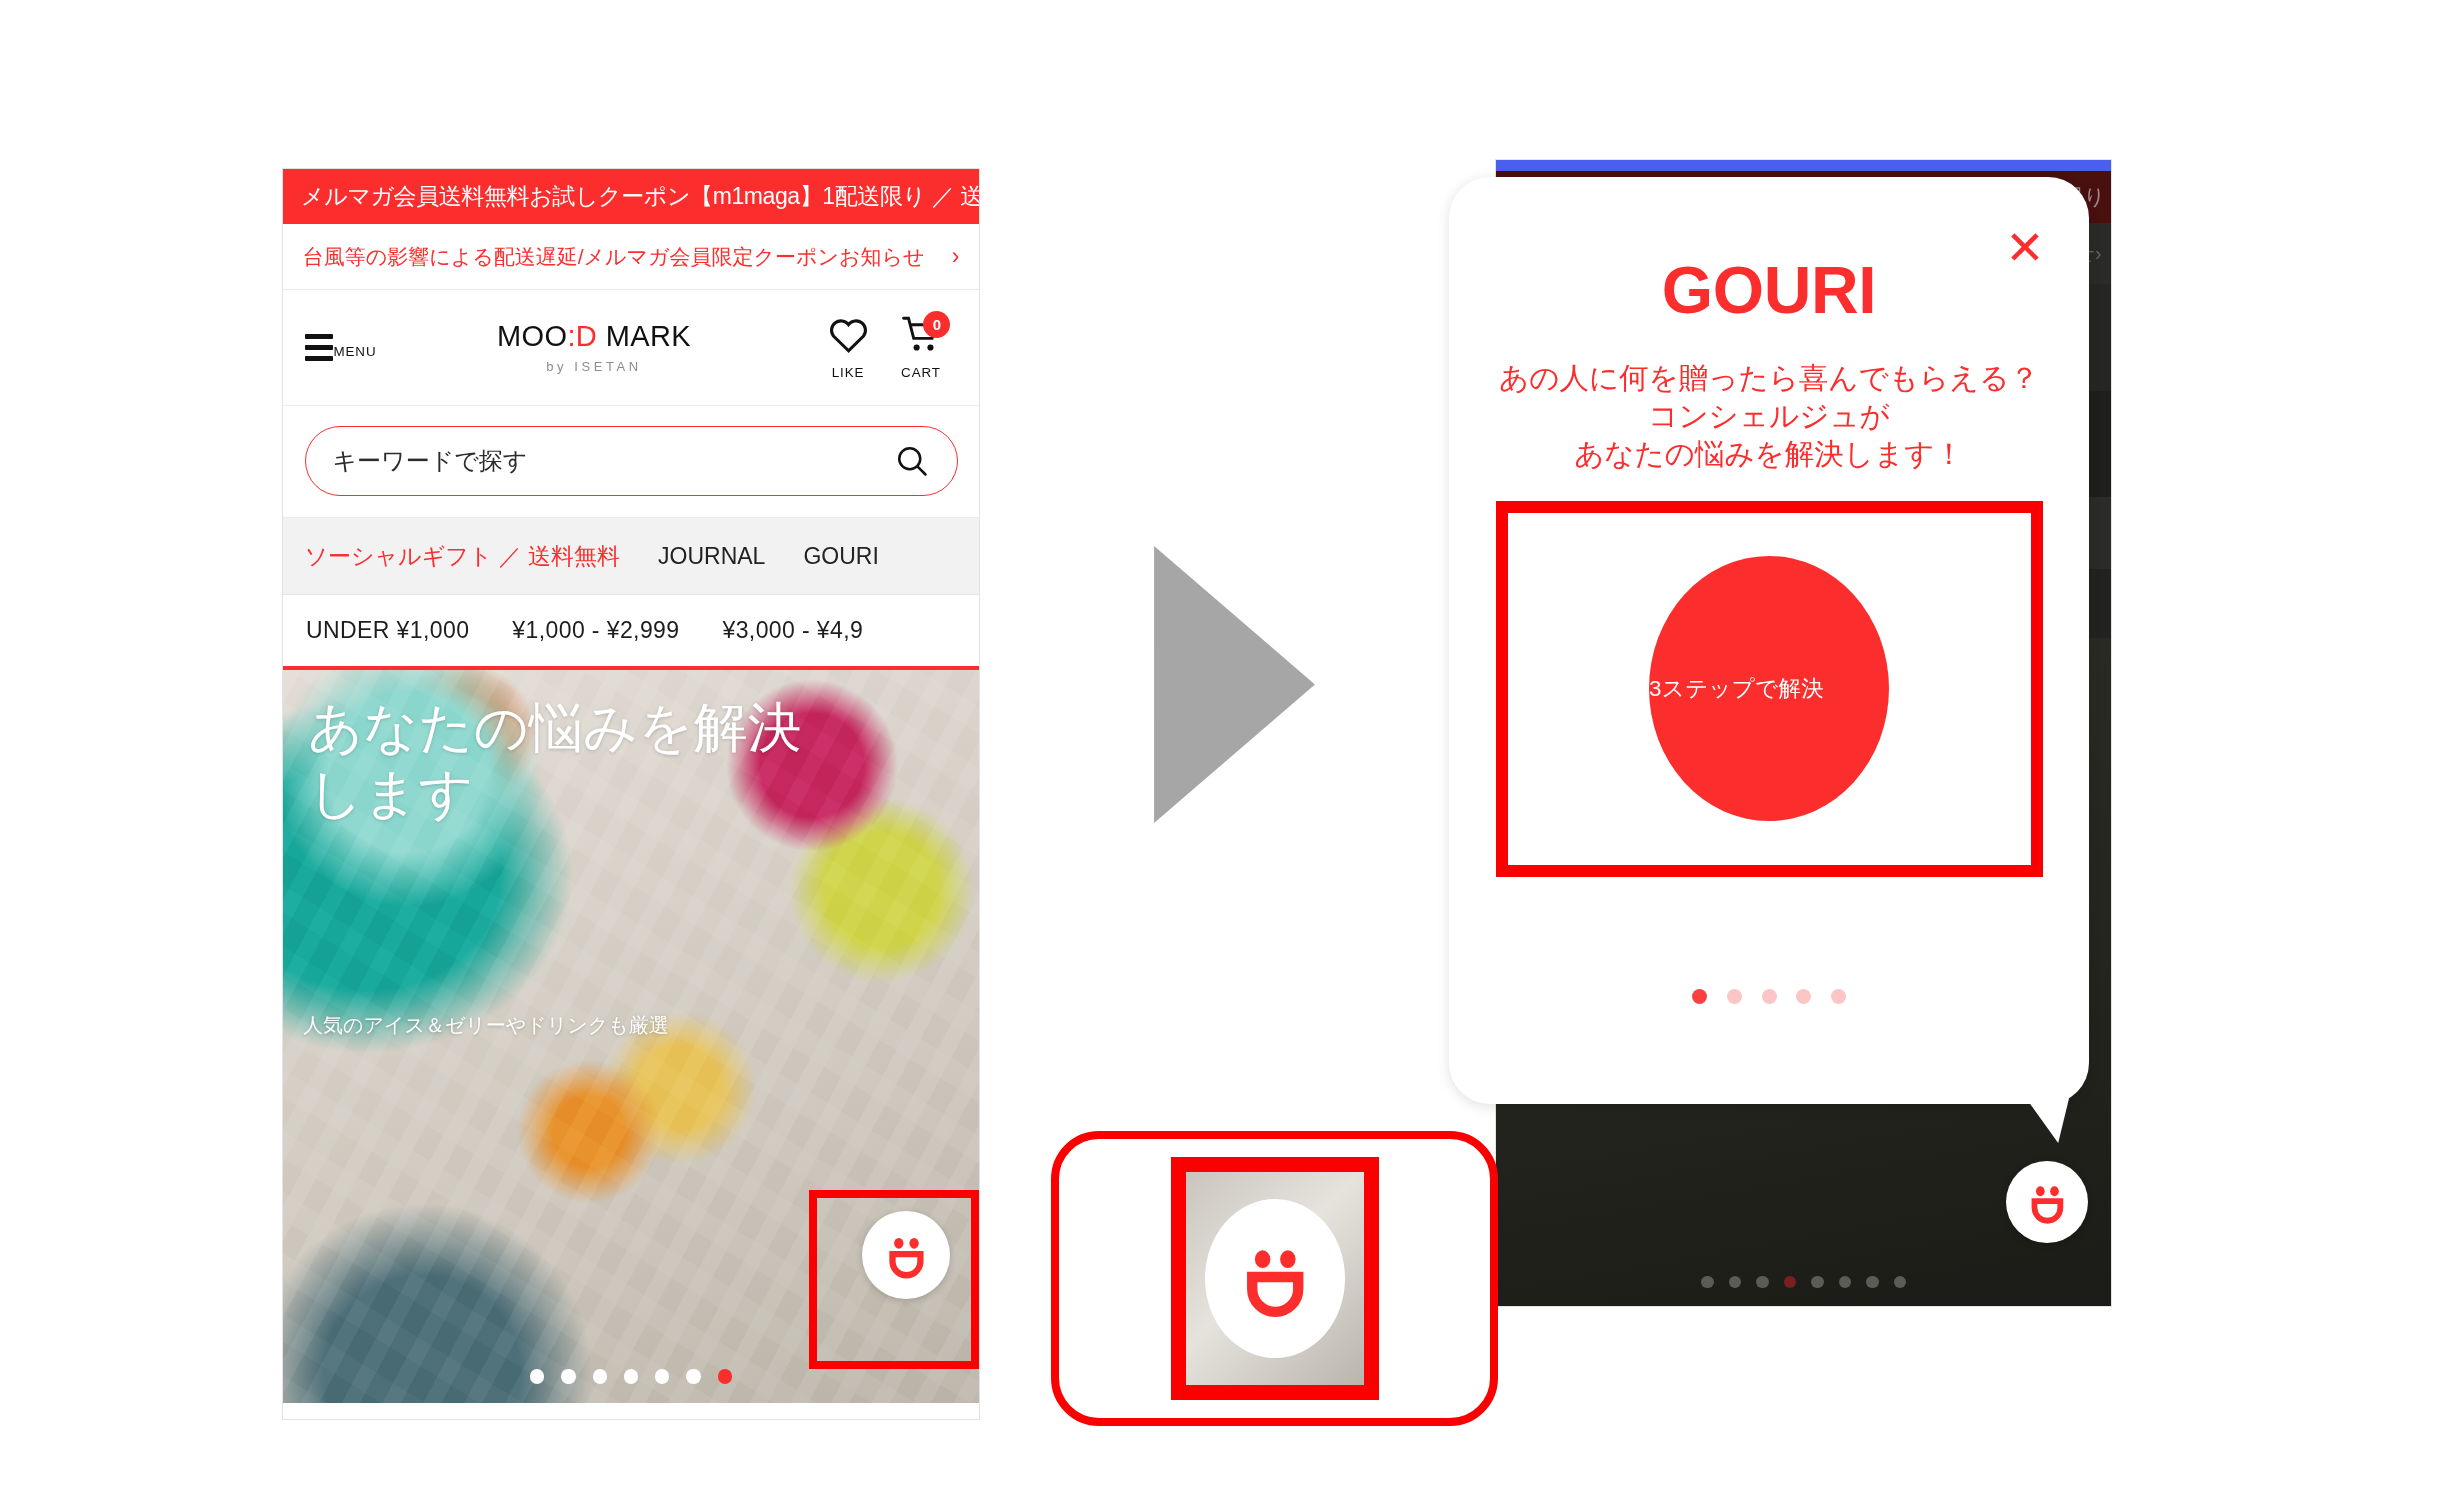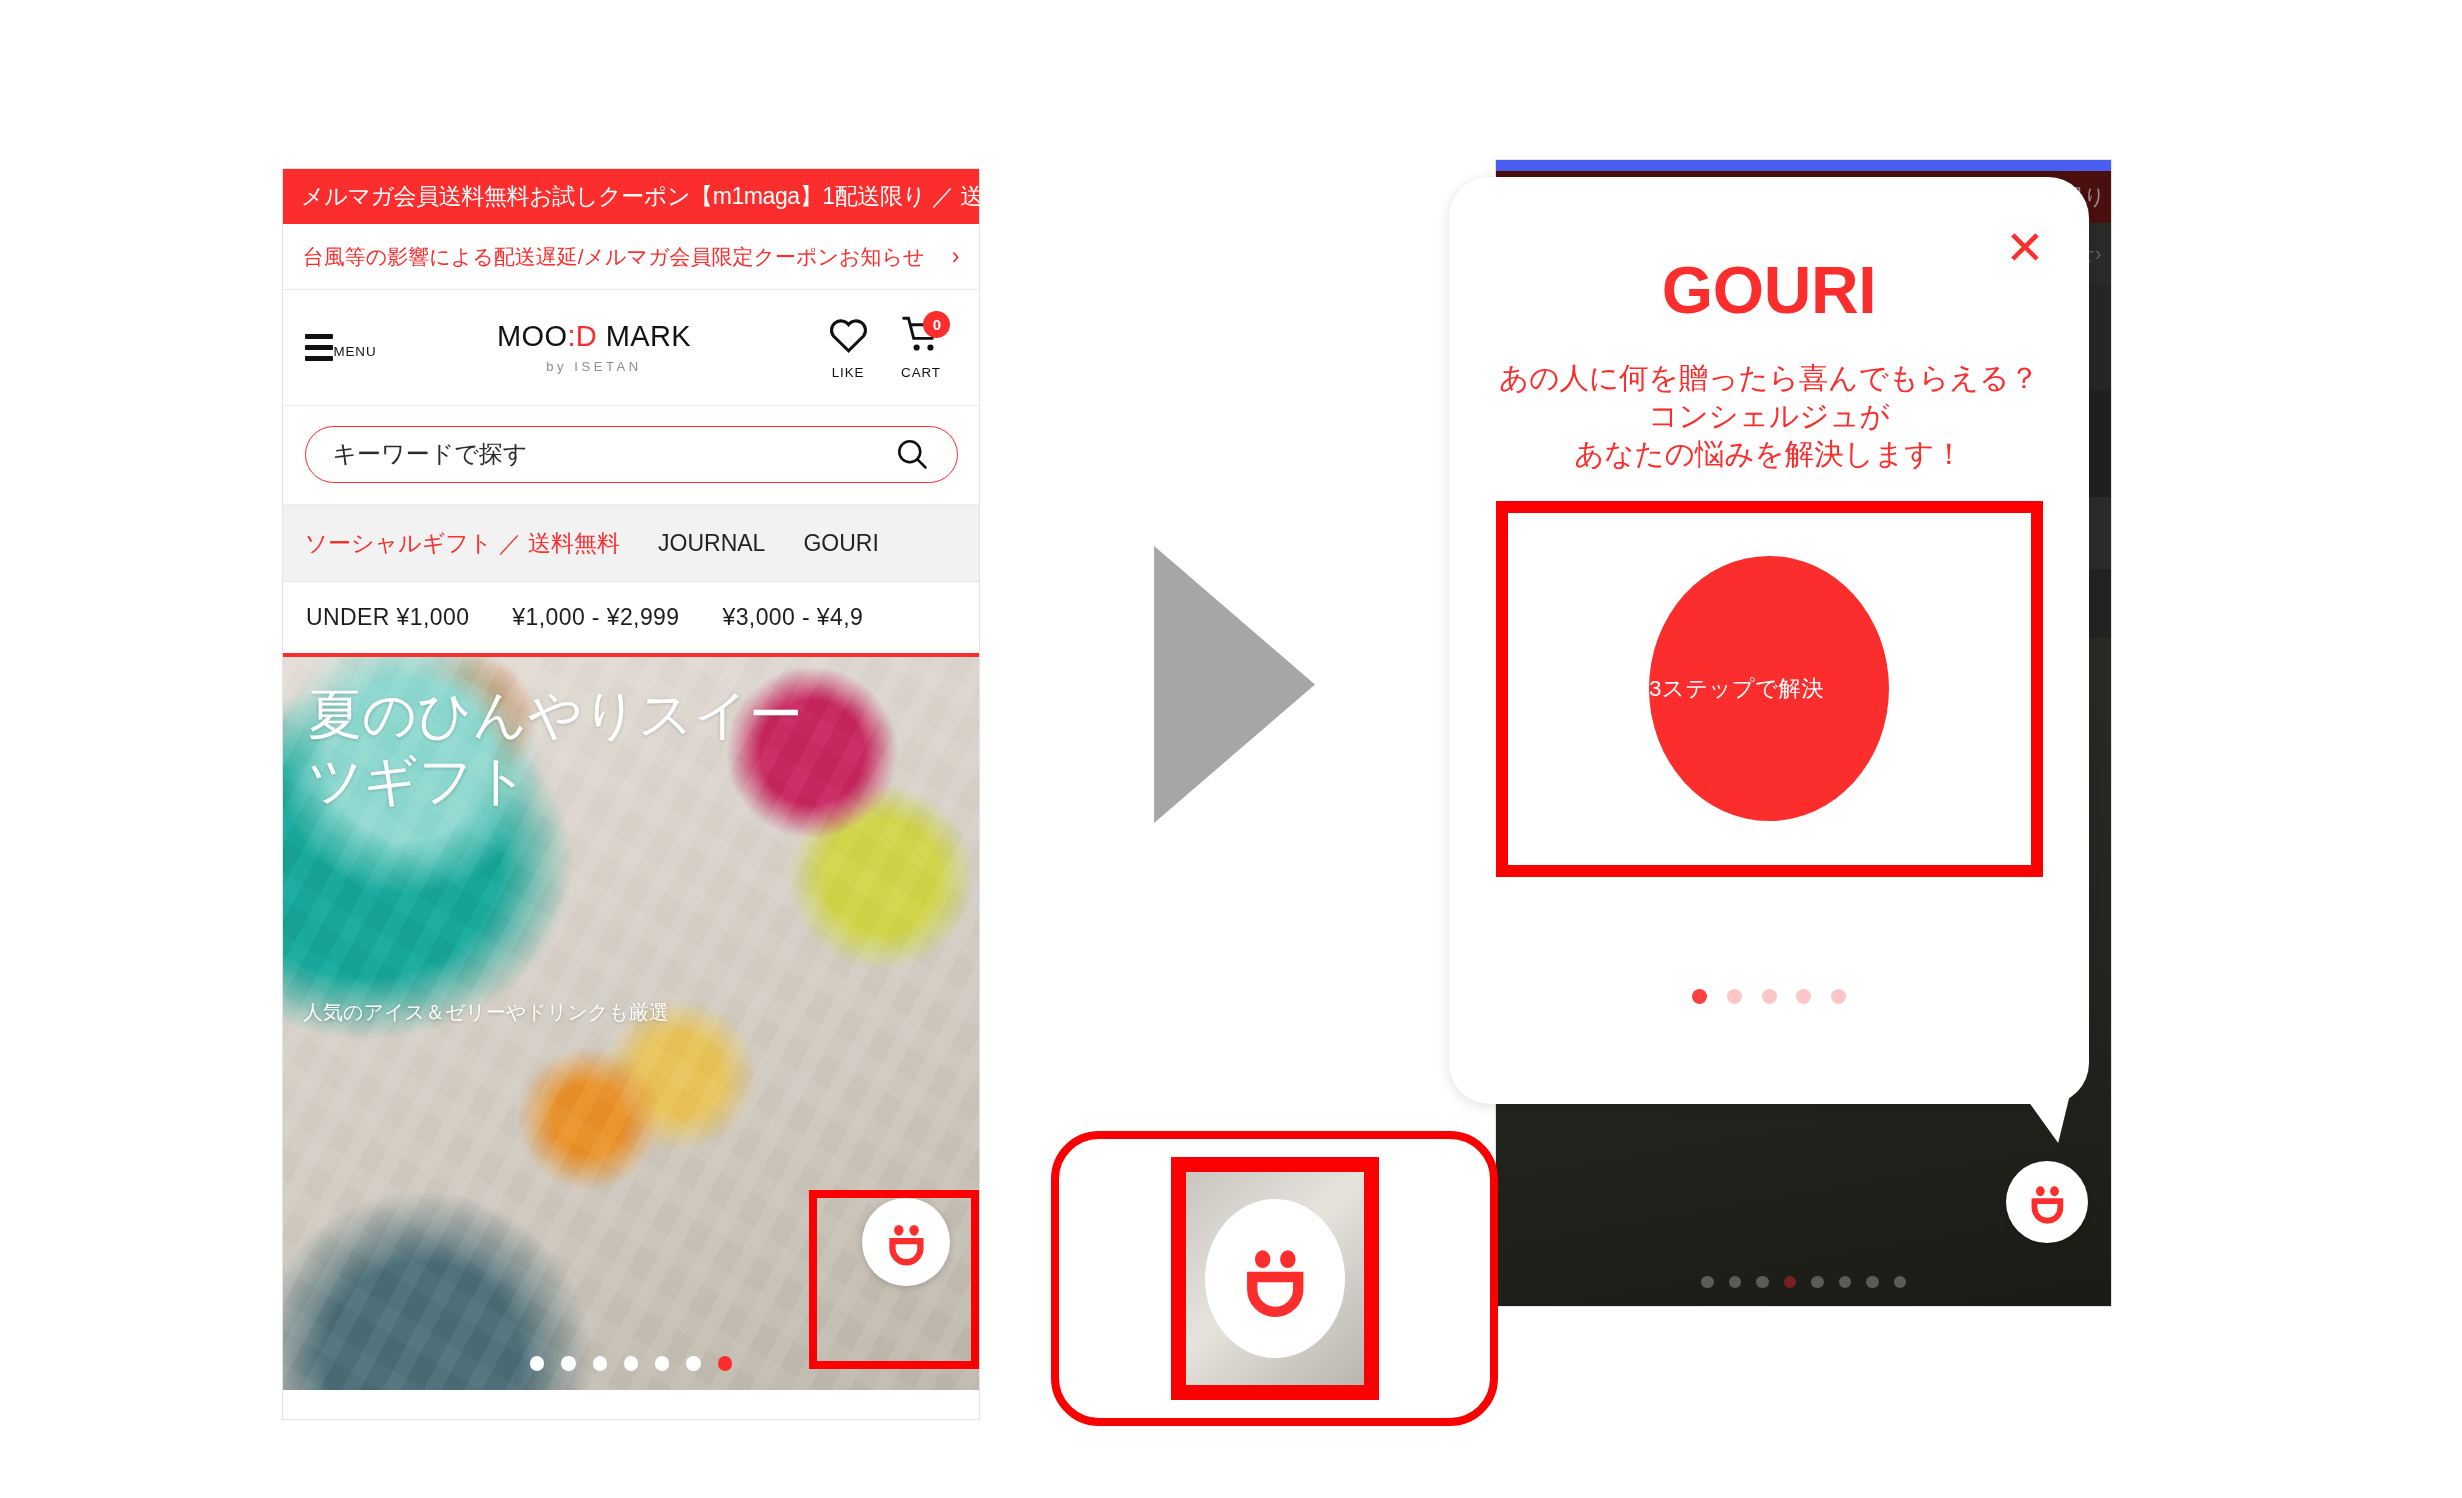--- a/index.html
+++ b/index.html
@@ -52,21 +52,21 @@
   .heart-svg, .cart-svg { display:block; }
   .cart-badge {
     position: absolute; top: -3.6px; right: 7.2px;
     width: 27px; height: 27px; border-radius: 50%;
     background: #fb2d2d; color: #fff; font-size: 15px;
     display: flex; align-items: center; justify-content: center; font-weight: 600;
   }
 
   .search-row { padding: 19.7px 21.5px 21.5px; border-bottom: 0.9px solid #ececec; }
   .search-box {
-    height: 57px; border: 1.8px solid #fb2d2d; border-radius: 36px;
+    height: 70px; border: 1.8px solid #fb2d2d; border-radius: 36px;
     display: flex; align-items: center; padding: 0 27px;
   }
   .search-ph { flex: 1; font-size: 24px; color: #2b2b2b; }
 
   .nav-tabs {
     height: 77px; background: #f2f2f2; display: flex; align-items: center;
     padding: 0 21.5px; gap: 38px; white-space: nowrap; overflow: hidden;
     border-bottom: 0.9px solid #e4e4e4;
   }
   .nav-tab { font-size: 23px; color: #222; }
@@ -325,21 +325,21 @@
     </div>
 
     <div class="price-tabs">
       <span class="price-tab">UNDER ¥1,000</span>
       <span class="price-tab">¥1,000 - ¥2,999</span>
       <span class="price-tab">¥3,000 - ¥4,9</span>
     </div>
 
     <div class="hero">
       <div class="hero-txt">
-        <div class="hero-title">夏のひんやりスイーツギフト</div>
+        <div class="hero-title">あなたの悩みを解決します</div>
       </div>
       <div class="hero-sub">人気のアイス＆ゼリーやドリンクも厳選</div>
 
       <div class="fab fab-left">
         <svg width="54" height="54" viewBox="0 0 60 60">
           <ellipse cx="22" cy="17" rx="5.2" ry="6" fill="#fb2d2d"></ellipse>
           <ellipse cx="39" cy="17" rx="5.2" ry="6" fill="#fb2d2d"></ellipse>
           <path d="M15 29 h31 v8 a15.5 15.5 0 0 1 -31 0 z" fill="none" stroke="#fb2d2d" stroke-width="7"></path>
         </svg>
       </div>

